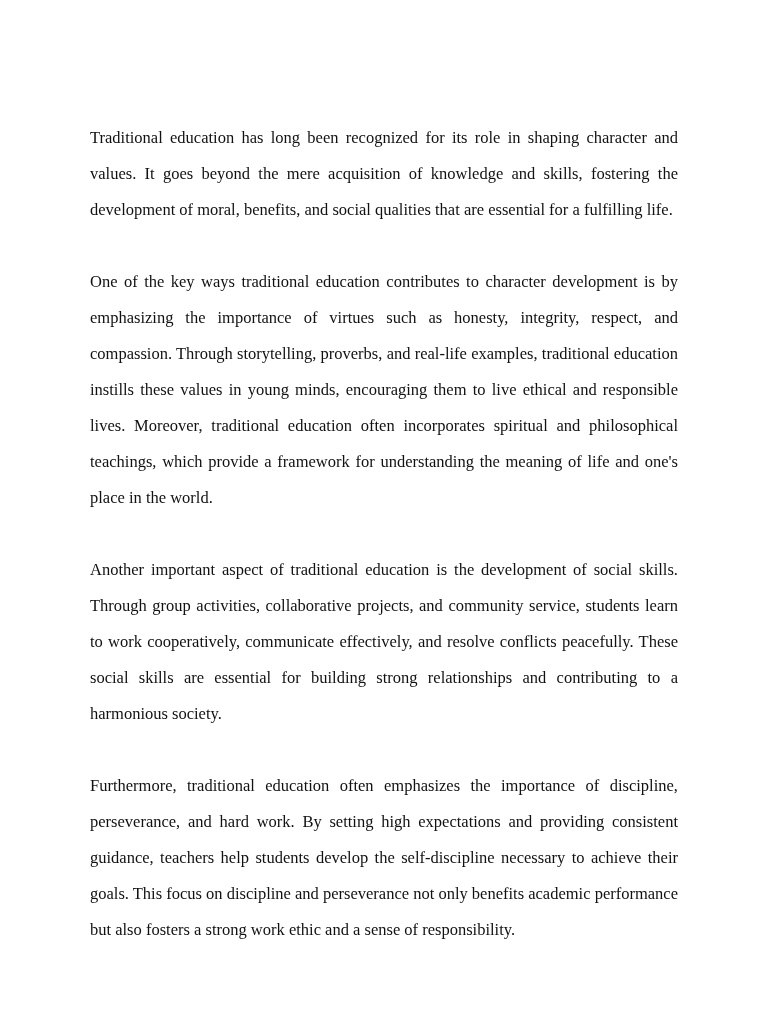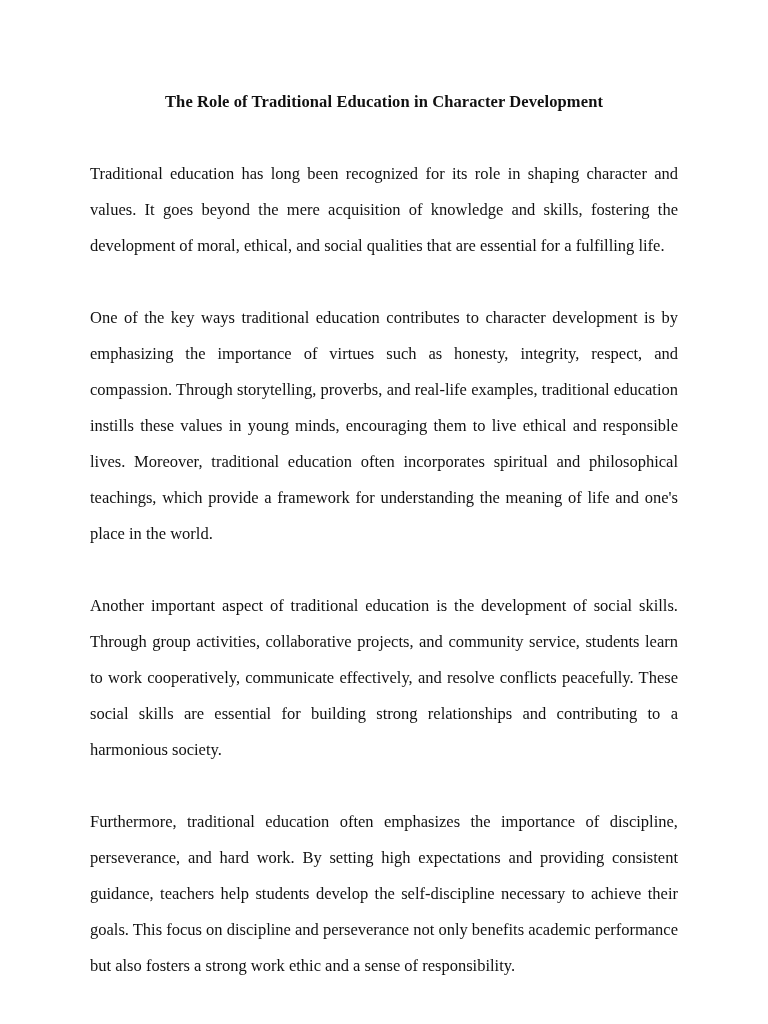--- a/index.html
+++ b/index.html
@@ -33,22 +33,21 @@
     font-weight: normal;
     line-height: 36px;
     text-align: justify;
     text-justify: inter-word;
   }
 </style>
 </head>
 <body>
 
 <div class="page">
-  <h1 class="doc-title">The Role of Traditional Education in Character Development</h1>
 
-  <p class="doc-para">Traditional education has long been recognized for its role in shaping character and values. It goes beyond the mere acquisition of knowledge and skills, fostering the development of moral, ethical, and social qualities that are essential for a fulfilling life.</p>
+  <p class="doc-para">Traditional education has long been recognized for its role in shaping character and values. It goes beyond the mere acquisition of knowledge and skills, fostering the development of moral, benefits, and social qualities that are essential for a fulfilling life.</p>
 
   <p class="doc-para">One of the key ways traditional education contributes to character development is by emphasizing the importance of virtues such as honesty, integrity, respect, and compassion. Through storytelling, proverbs, and real-life examples, traditional education instills these values in young minds, encouraging them to live ethical and responsible lives. Moreover, traditional education often incorporates spiritual and philosophical teachings, which provide a framework for understanding the meaning of life and one's place in the world.</p>
 
   <p class="doc-para">Another important aspect of traditional education is the development of social skills. Through group activities, collaborative projects, and community service, students learn to work cooperatively, communicate effectively, and resolve conflicts peacefully. These social skills are essential for building strong relationships and contributing to a harmonious society.</p>
 
   <p class="doc-para">Furthermore, traditional education often emphasizes the importance of discipline, perseverance, and hard work. By setting high expectations and providing consistent guidance, teachers help students develop the self-discipline necessary to achieve their goals. This focus on discipline and perseverance not only benefits academic performance but also fosters a strong work ethic and a sense of responsibility.</p>
 </div>
 
 </body></html>

